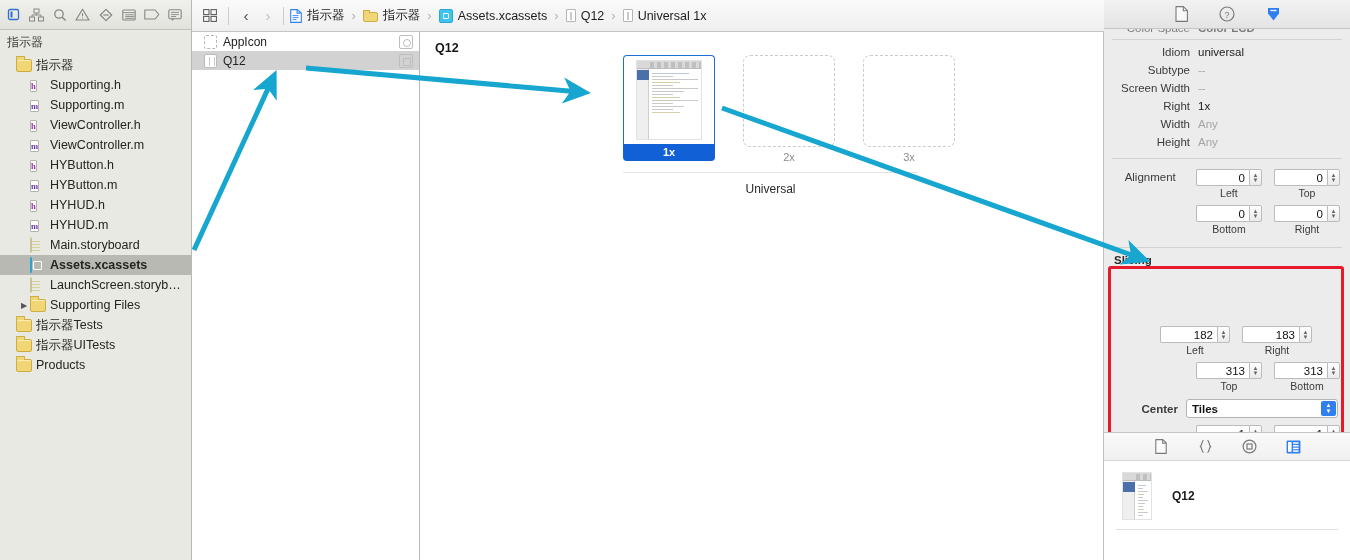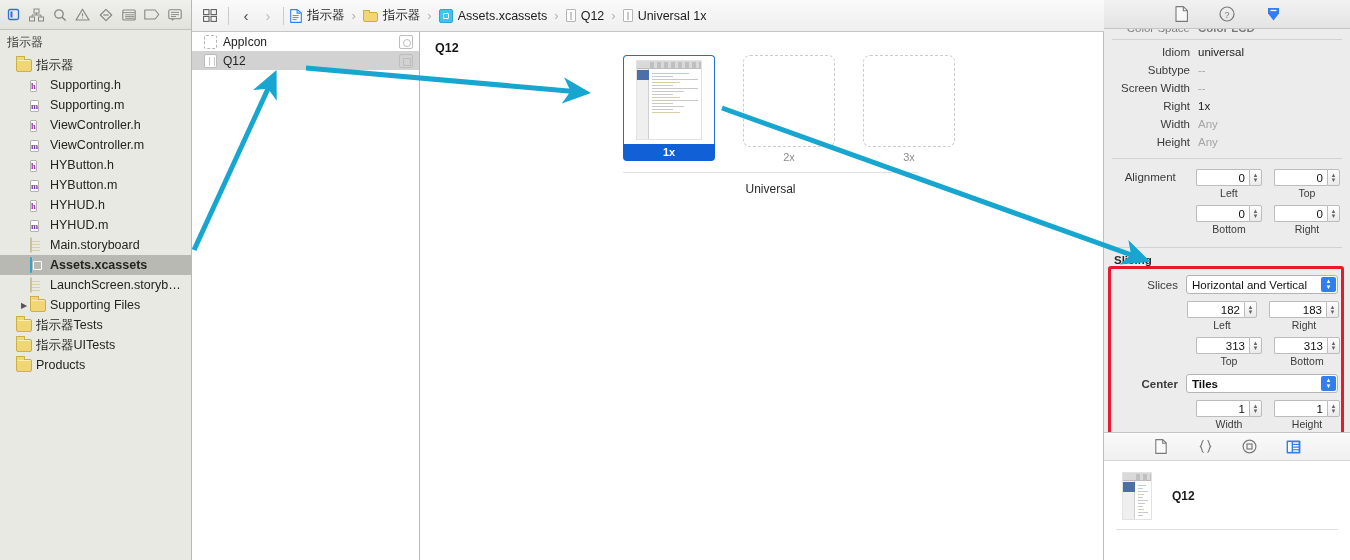--- a/index.html
+++ b/index.html
@@ -496,32 +496,22 @@
       </div>
 
       <div class="insp-sep" style="margin-top:12px;"></div>
 
       <div style="position:relative;">
         <div class="sec-hdr">Slicing</div>
 
         <div class="slicing-box"></div>
 
         <div style="position:relative;padding:6px 0 0 0;">
-          <div class="sel-row">
-            <div class="lbl">Slices</div>
-            <div class="popup">
-              <span>Horizontal and Vertical</span>
-              <span class="arrows">
-                  <span>▲</span>
-                  <span>▼</span>
-                </span>
-            </div>
-          </div>
-
-          <div class="stepper-row" style="padding-left:83px;padding-top:7px;">
+
+          <div class="stepper-row" style="padding-left:56px;padding-top:7px;margin-top:44px;">
             <div class="field-wrap">
               <div class="field">
                   <div class="nf">182</div>
                 <div class="stp">
                     <span>▲</span>
                     <span>▼</span>
                   </div>
                 </div>
               <div class="fcap">Left</div>
             </div>

